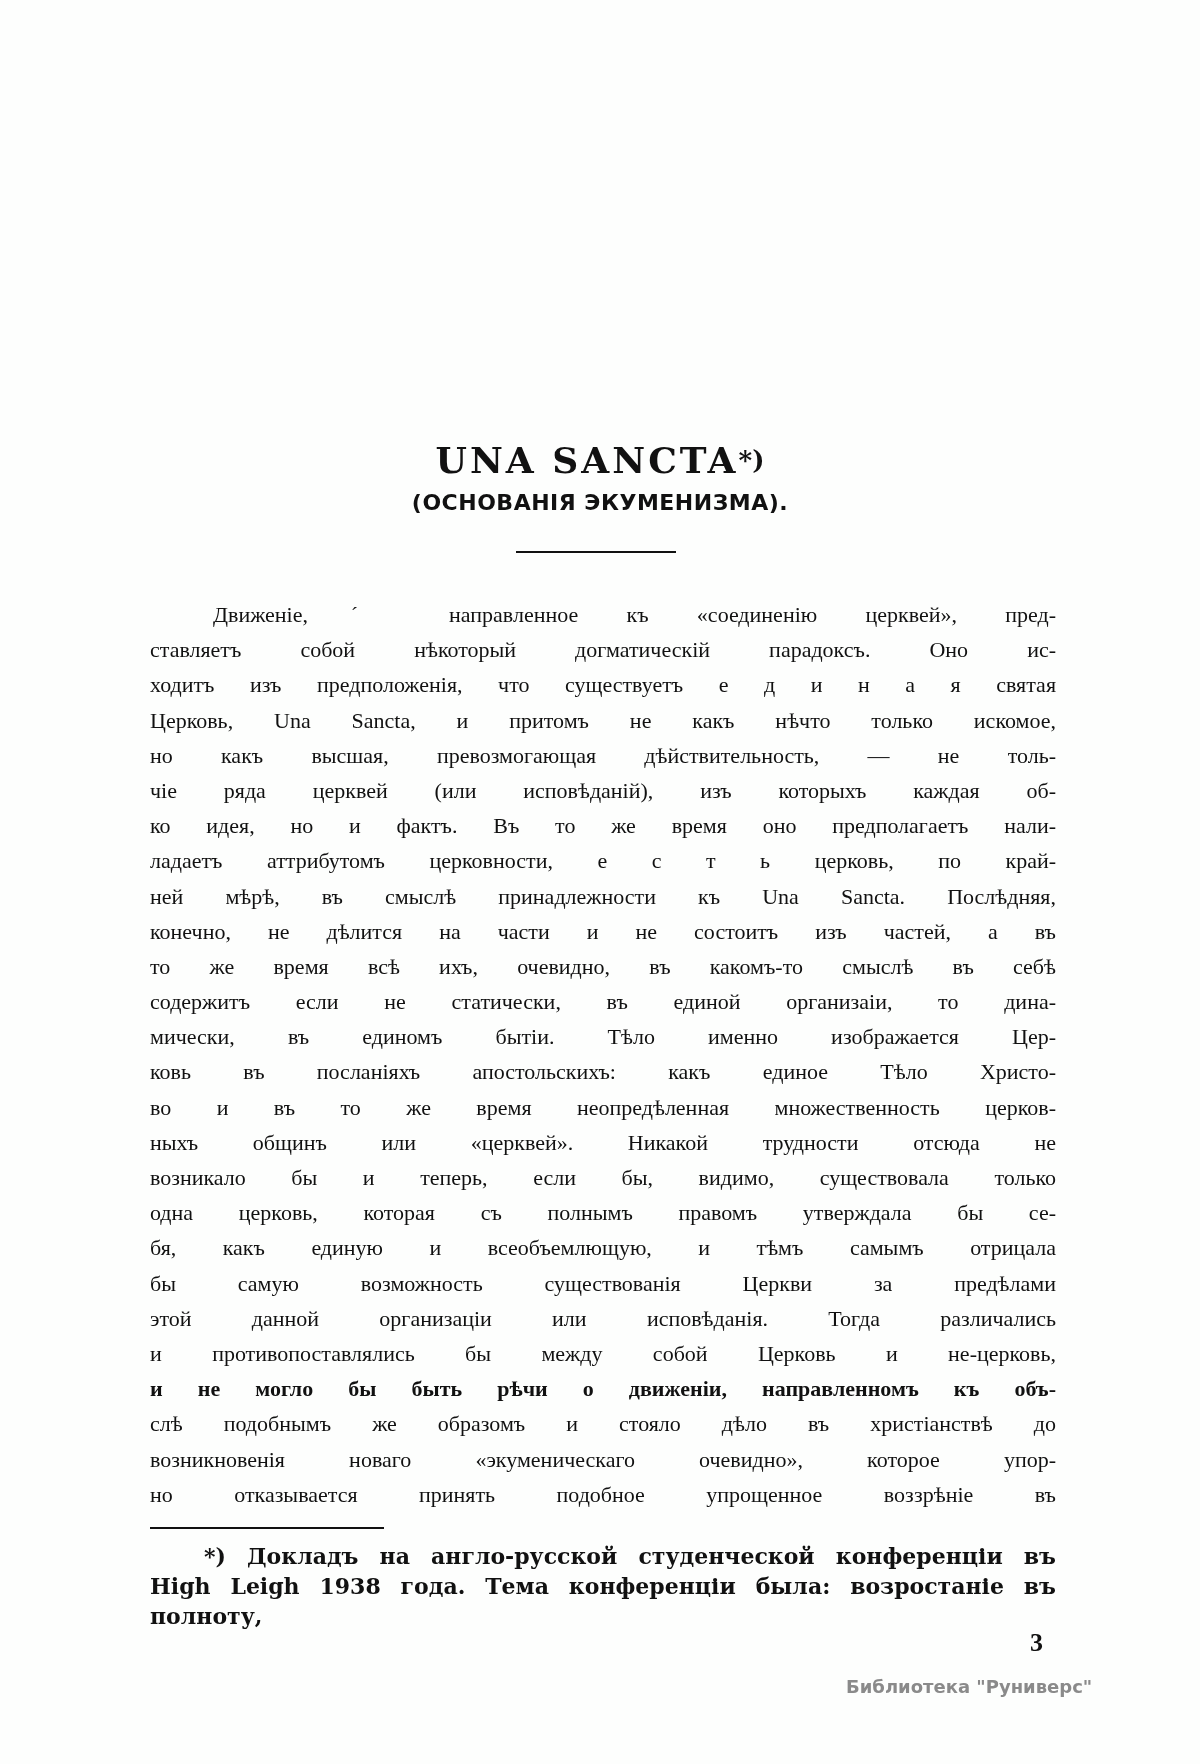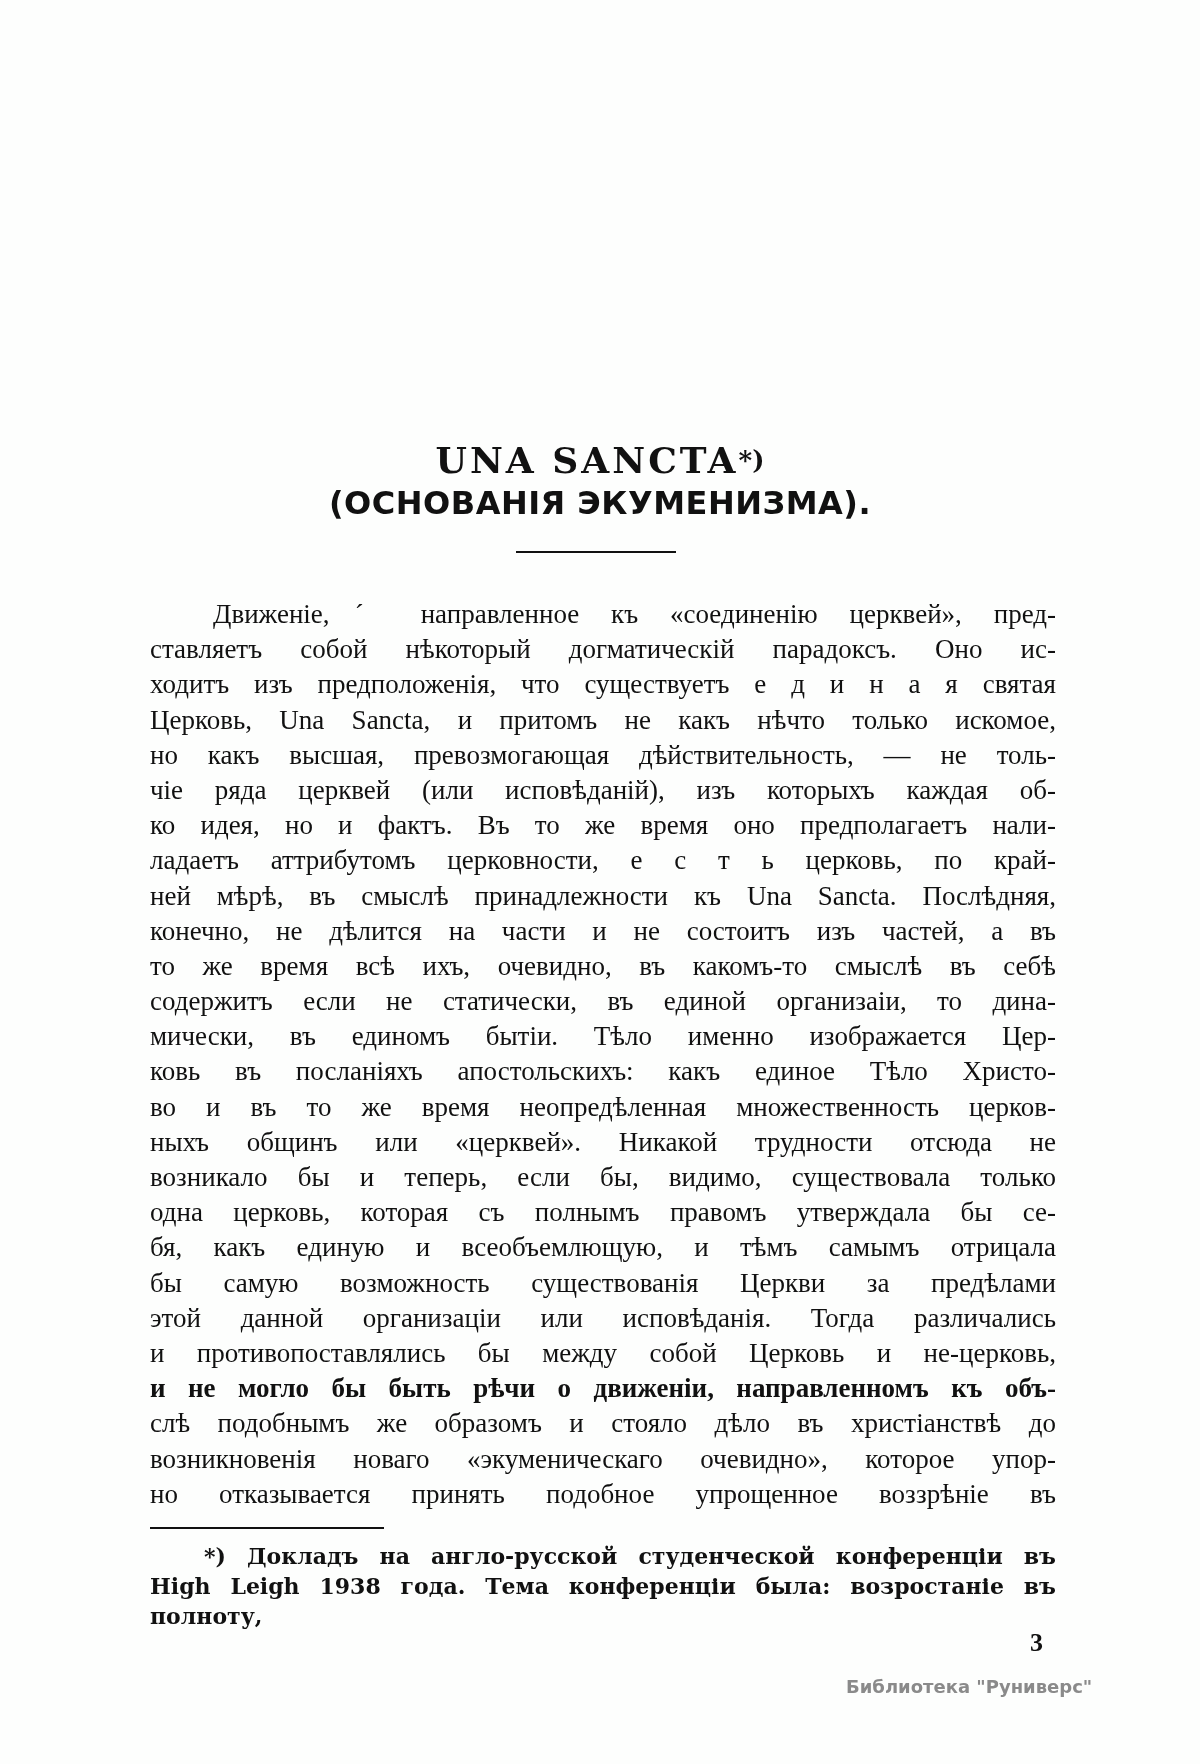--- a/index.html
+++ b/index.html
@@ -34,21 +34,21 @@
       vertical-align: 4px;
     }
     .subtitle {
       position: absolute;
       left: 0;
       width: 1200px;
       top: 486px;
       text-align: center;
       font-family: "DejaVu Sans", sans-serif;
       font-weight: bold;
-      font-size: 32px;
+      font-size: 22px;
       letter-spacing: 0.5px;
       margin: 0;
       line-height: 34px;
     }
     .title-rule {
       position: absolute;
       left: 516px;
       top: 551px;
       width: 160px;
       height: 0;
@@ -57,21 +57,21 @@
     .body-text {
       position: absolute;
       left: 150px;
       width: 906px;
       top: 597px;
     }
     .line {
       display: block;
       height: 35.2px;
       line-height: 35.2px;
-      font-size: 27px;
+      font-size: 22px;
       text-align: justify;
       text-align-last: justify;
       white-space: nowrap;
       overflow: visible;
     }
     .line.indent {
       padding-left: 63px;
     }
     .line.last {
       text-align-last: justify;

